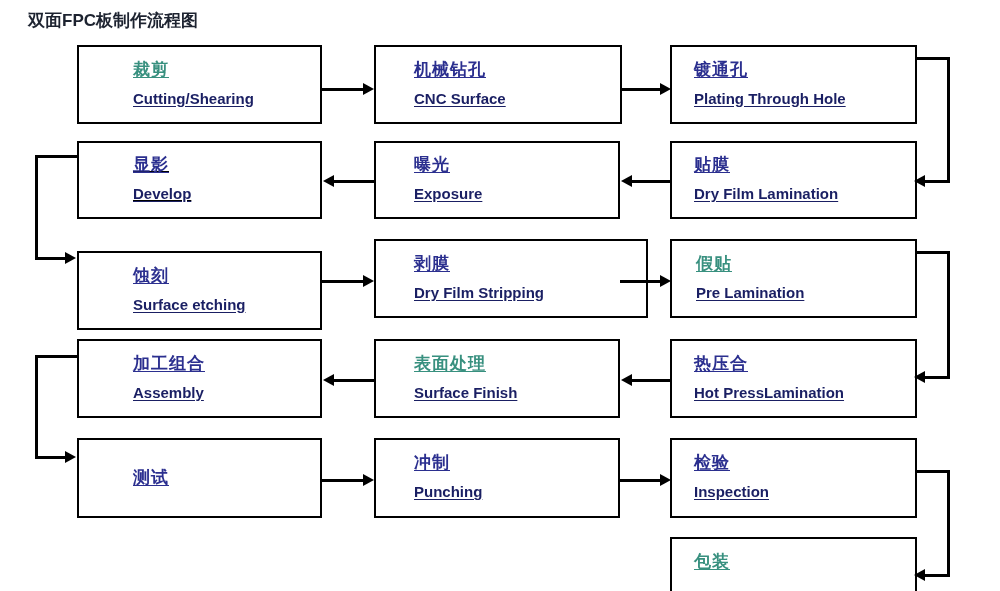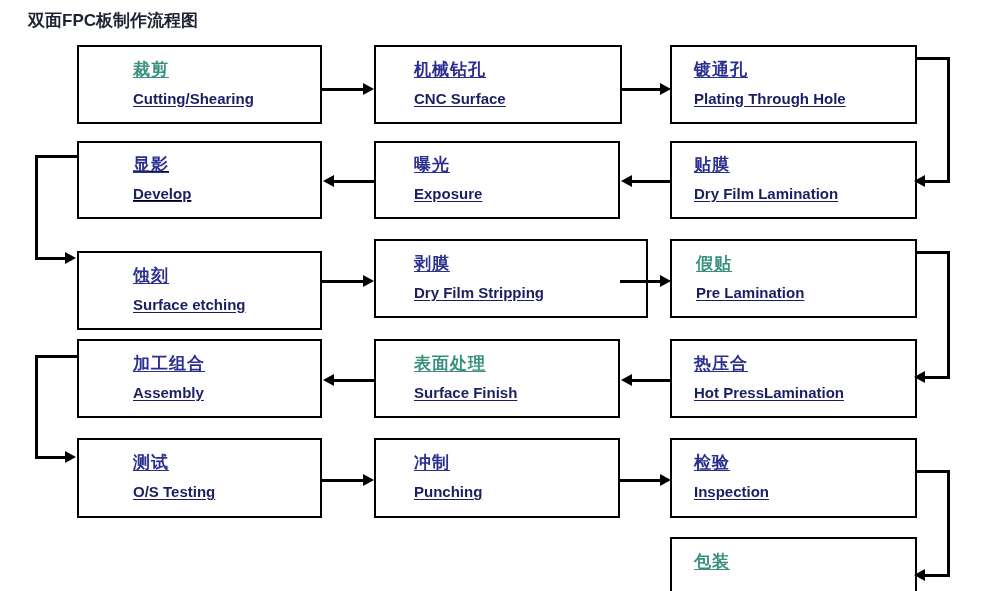--- a/index.html
+++ b/index.html
@@ -173,21 +173,20 @@
   <div class="node c-blue" style="left:670px;top:339px;width:247px;height:79px;">
     <div class="inner" style="margin-left:22px;">
       <span class="cn">热压合</span>
       <span class="en">Hot PressLamination</span>
     </div>
   </div>
 
   <div class="node c-blue" style="left:77px;top:438px;width:245px;height:80px;">
     <div class="inner" style="margin-left:54px;">
       <span class="cn">测试</span>
-      <span class="en">O/S Testing</span>
     </div>
   </div>
 
   <div class="node c-blue" style="left:374px;top:438px;width:246px;height:80px;">
     <div class="inner" style="margin-left:38px;">
       <span class="cn">冲制</span>
       <span class="en">Punching</span>
     </div>
   </div>
 

